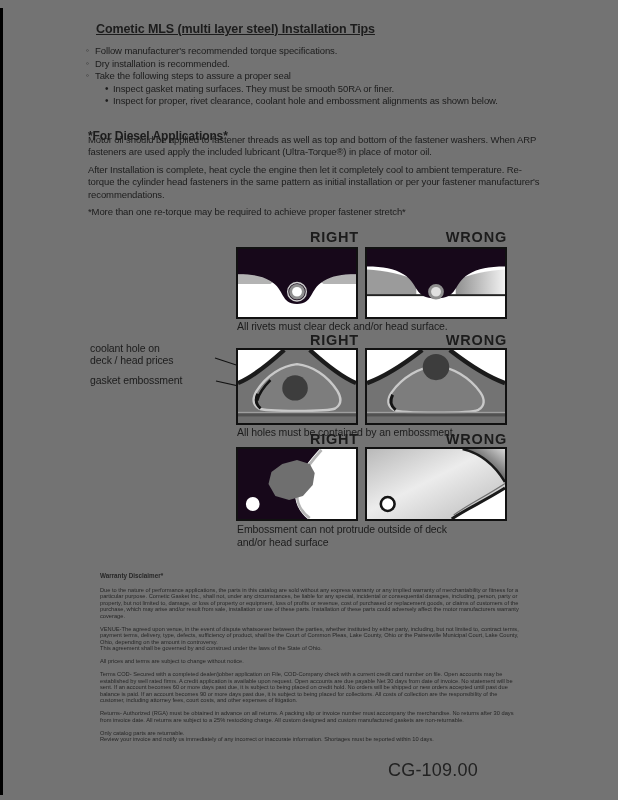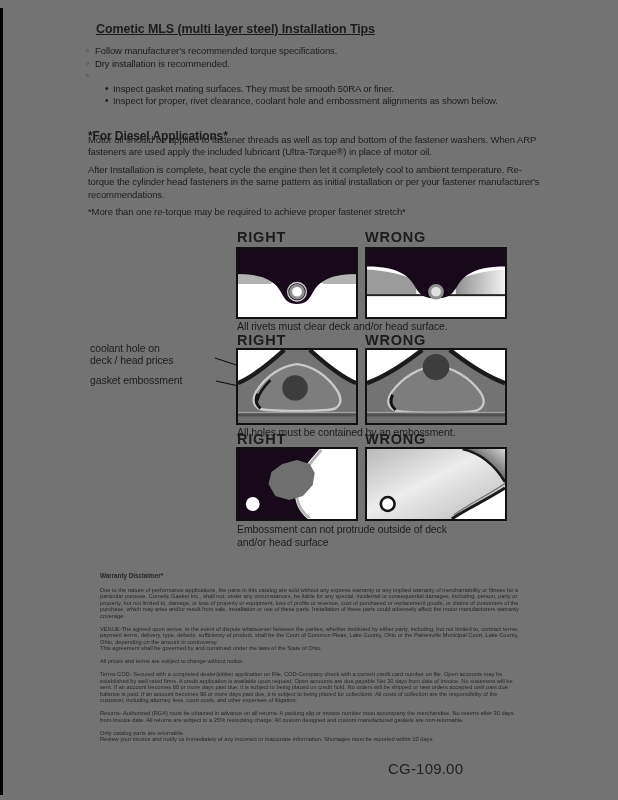--- a/index.html
+++ b/index.html
@@ -12,30 +12,30 @@
   .tips{left:86px;top:45px;font-size:9.5px;line-height:12.5px;letter-spacing:-0.1px;width:500px;}
   .tip-row{display:flex;align-items:flex-start;}
   .tip-row .mk{width:9px;font-size:8px;line-height:12.5px;color:#1c1c1c;}
   .sub{margin-left:19px;}
   .sub .mk{width:8px;font-size:10px;}
   .h-diesel{left:88px;top:129px;font-size:12px;font-weight:bold;letter-spacing:-0.1px;white-space:nowrap;}
   .body-p{left:88px;width:452px;font-size:9.5px;line-height:12.4px;letter-spacing:-0.1px;}
   .p1{top:134px;}
   .p2{top:164px;}
   .note{top:206px;}
-  .rw-label{top:0;font-size:14.5px;font-weight:bold;letter-spacing:0.8px;text-align:left;white-space:nowrap;}
+  .rw-label{top:0;font-size:14.5px;font-weight:bold;letter-spacing:0.8px;text-align:right;white-space:nowrap;}
   .panel{border:2px solid #111;background:#fff;box-sizing:border-box;}
   .panel svg{display:block;width:100%;height:100%;}
   .cap{font-size:10.5px;letter-spacing:-0.1px;white-space:nowrap;}
   .side-labels{left:90px;width:124px;text-align:left;font-size:10.5px;line-height:12px;letter-spacing:-0.1px;}
   .warranty{left:100px;top:573px;width:420px;font-size:5.7px;line-height:6.5px;color:#262626;}
   .warranty .wh{font-size:6.3px;font-weight:bold;margin:0 0 7px 0;}
   .warranty p{margin:0 0 6.5px 0;}
   .warranty p.tight{margin:0;}
-  .footer{left:388px;top:760px;font-size:15px;letter-spacing:0.2px;color:#222;white-space:nowrap;}
+  .footer{left:388px;top:760px;font-size:18px;letter-spacing:0.2px;color:#222;white-space:nowrap;}
 </style>
 </head>
 <body>
 
 <div class="page">
 
   <div class="abs edge-bar"></div>
 
   <div class="abs title">Cometic MLS (multi layer steel) Installation Tips</div>
 
@@ -43,20 +43,21 @@
     <div class="tip-row">
       <span class="mk">◦</span>
       <span>Follow manufacturer's recommended torque specifications.</span>
     </div>
     <div class="tip-row">
       <span class="mk">◦</span>
       <span>Dry installation is recommended.</span>
     </div>
     <div class="tip-row">
       <span class="mk">◦</span>
+      <span>Take the following steps to assure a proper seal</span>
     </div>
     <div class="tip-row sub">
       <span class="mk">•</span>
       <span>Inspect gasket mating surfaces.  They must be smooth 50RA or finer.</span>
     </div>
     <div class="tip-row sub">
       <span class="mk">•</span>
       <span>Inspect for proper, rivet clearance, coolant hole and embossment alignments as shown below.</span>
     </div>
   </div>

